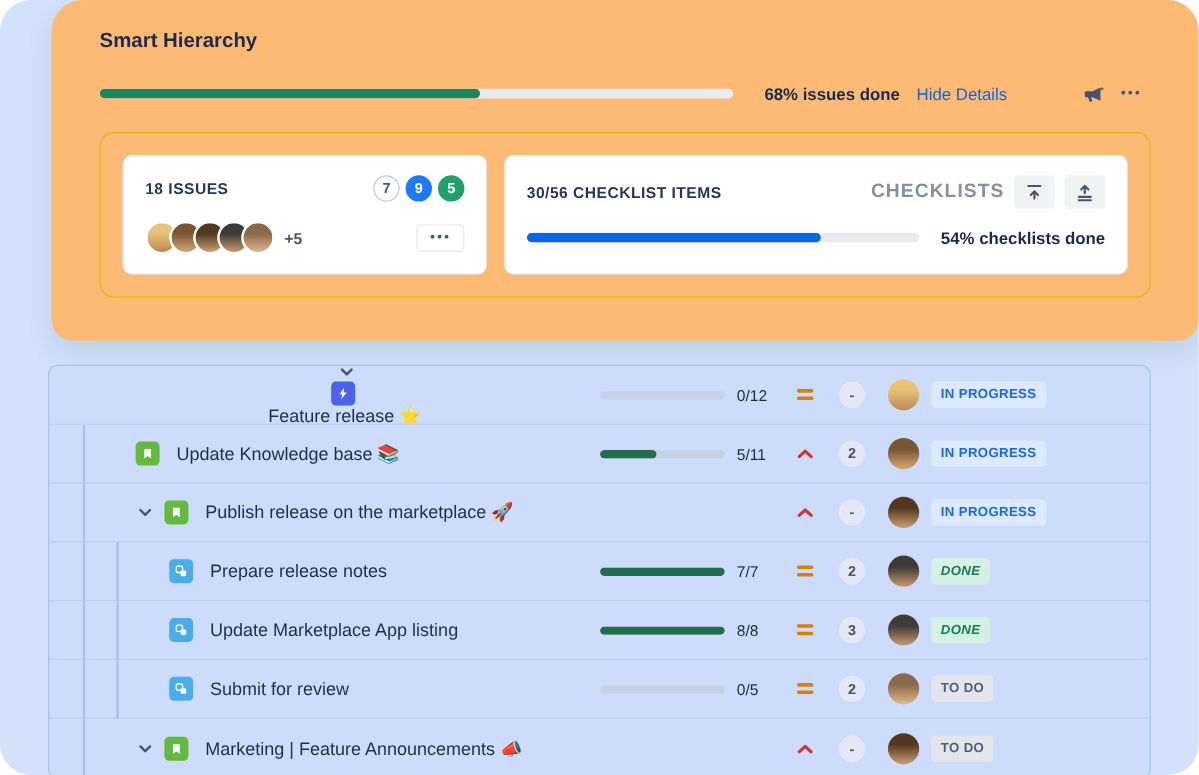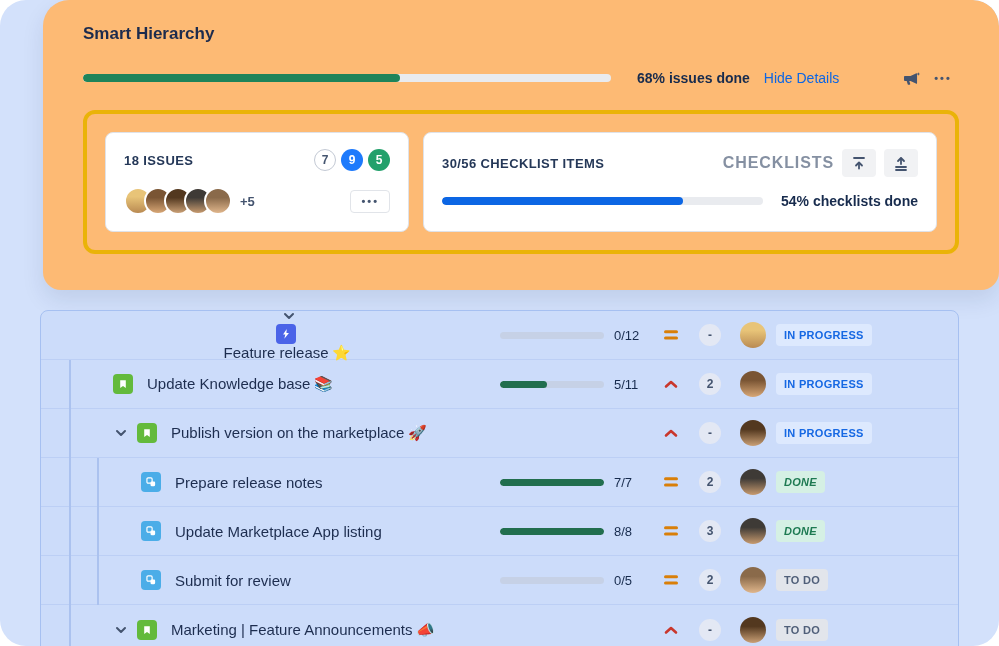--- a/index.html
+++ b/index.html
@@ -14,21 +14,21 @@
   .fill{display:block;height:100%;border-radius:4px;}
   .fill.green{background:#1f845a;}
   .fill.blue{background:#0c66e4;}
   .pct-label{margin-left:26px;font-size:14px;font-weight:700;color:#172b4d;white-space:nowrap;}
   .hide-link{margin-left:14px;font-size:14px;color:#0c66e4;cursor:pointer;text-decoration:none;white-space:nowrap;}
   .spacer{flex:1;}
   .icon-btn{border:none;background:transparent;border-radius:4px;width:32px;height:28px;display:flex;align-items:center;justify-content:center;cursor:pointer;padding:0;}
   .dots{font-size:11px;letter-spacing:2px;color:#44546f;font-weight:700;line-height:1;}
 
   
-  .summary-panel{margin-top:18px;border:4px solid #eab308;border-radius:12px;padding:18px;display:flex;gap:14px;}
+  .summary-panel{margin-top:18px;border:1px solid #eab308;border-radius:12px;padding:18px;display:flex;gap:14px;}
   .sum-card{border:1px solid #dfe2e8;border-radius:8px;padding:16px 18px;background:#fff;}
   .sum-card.issues{width:266px;flex:none;}
   .sum-card.checklist{flex:1;}
   .sum-row{display:flex;align-items:center;}
   .sum-row2{margin-top:16px;}
   .sum-title{font-size:13px;font-weight:700;color:#253858;letter-spacing:.4px;white-space:nowrap;}
   .mini-badges{display:flex;gap:5px;margin-left:auto;}
   .mini-badge{width:22px;height:22px;border-radius:50%;display:flex;align-items:center;justify-content:center;font-size:12px;font-weight:700;box-sizing:border-box;}
   .mb-todo{background:#fff;border:1px solid #c3c9d4;color:#44546f;}
   .mb-inprogress{background:#1d7afc;color:#fff;}
@@ -264,21 +264,21 @@
               <path d="M4 6l4 4 4-4" fill="none" stroke="#44546f" stroke-width="2" stroke-linecap="round" stroke-linejoin="round"></path>
             </svg>
       </span>
 
       <span class="type-icon ic-story">
         <svg width="14" height="14" viewBox="0 0 20 20">
               <path d="M6 4.5h8V15.8l-4-2.9-4 2.9z" fill="#fff"></path>
             </svg>
       </span>
 
-      <span class="row-title">Publish version on the marketplace 🚀</span>
+      <span class="row-title">Publish release on the marketplace 🚀</span>
     </div>
     <div class="col-progress">
       <span class="row-track">
             <span class="row-fill" style="width: 0%;"></span>
           </span>
       <span class="row-count"></span>
     </div>
     <div class="col-priority">
 
       <span class="pr pr-high">

